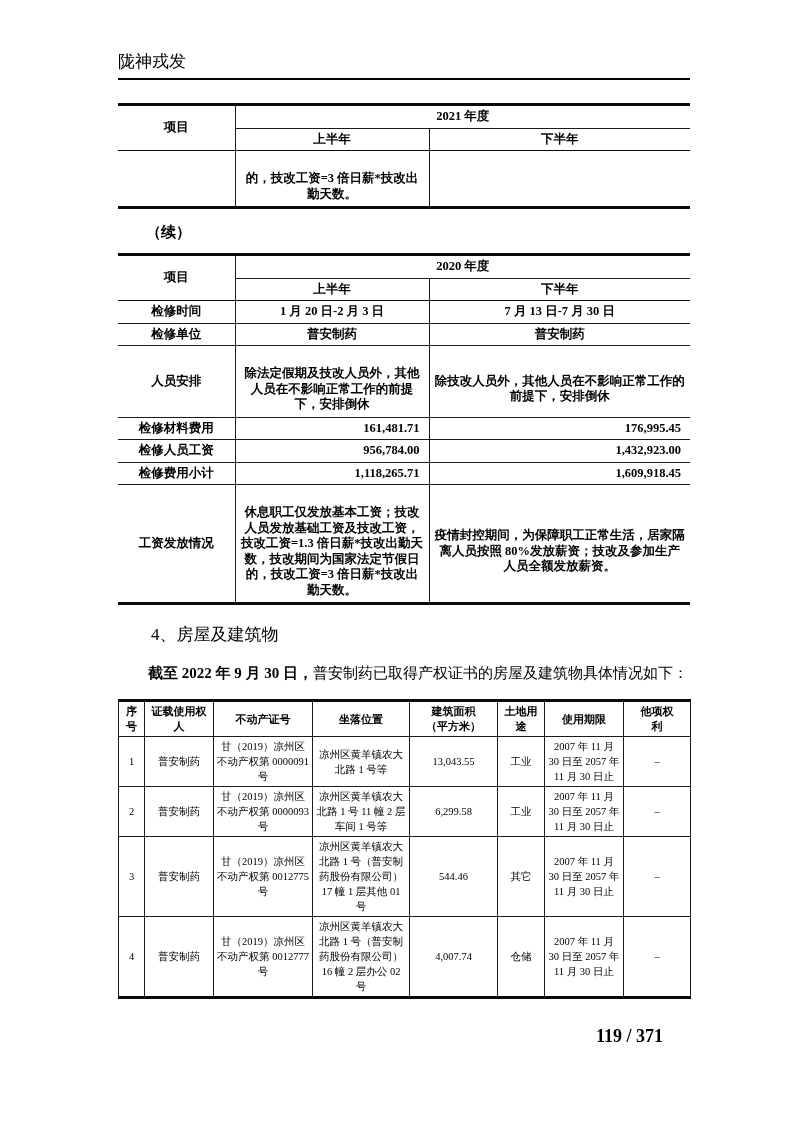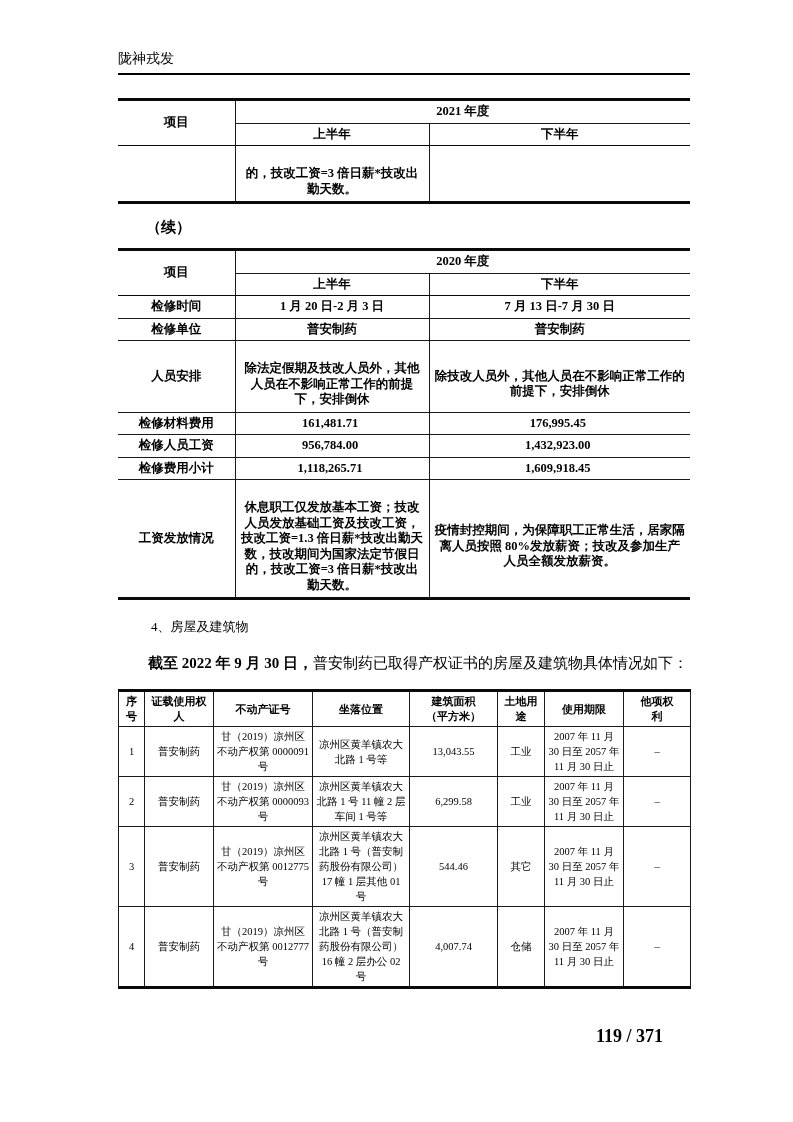--- a/index.html
+++ b/index.html
@@ -10,48 +10,48 @@
     color: #000;
     font-family: "Liberation Serif", "DejaVu Serif", serif;
     position: relative;
     overflow: hidden;
   }
   .page { padding: 50px 103px 0 118px; }
 
   
   .doc-header {
     display: flex; align-items: flex-end;
-    font-size: 14px; padding-bottom: 5px;
+    font-size: 17px; padding-bottom: 5px;
     border-bottom: 2px solid #000;
   }
 
   
   .tbl-half {
     width: 100%; border-collapse: collapse; table-layout: fixed;
     font-size: 12.5px; font-weight: bold;
     border-top: 3px solid #0a0a0a; border-bottom: 3px solid #0a0a0a;
     margin-top: 23px;
   }
   .tbl-half td {
     border-bottom: 1px solid #1a1a1a;
     padding: 3px 5px; text-align: center; vertical-align: middle;
     line-height: 15.5px;
   }
   .tbl-half .col-div { border-left: 1px solid #1a1a1a; margin-top: 44px; }
   .tbl-half .hdr-bottom { border-bottom: 1.5px solid #0a0a0a; }
-  .tbl-half td.num { text-align: center; padding-right: 9px; }
+  .tbl-half td.num { text-align: right; padding-right: 9px; }
   .tbl-half td.tall { padding-top: 20px; padding-bottom: 4px; }
 
   .continued {
     font-weight: bold; font-size: 15px;
     margin: 14px 0 11px; padding-left: 28px;
   }
 
   
-  .sec-heading { font-size: 13px; margin: 18px 0 0; padding-left: 33px; font-weight: normal; }
+  .sec-heading { font-size: 17px; margin: 18px 0 0; padding-left: 33px; font-weight: normal; }
   .para {
     font-size: 15px; line-height: 28px; text-align: justify;
     text-indent: 2em; margin: 13px 0 0;
   }
   .para .b { font-weight: bold; }
 
   
   .tbl-grid {
     width: 100%; border-collapse: collapse; table-layout: fixed;
     font-size: 10.5px; margin-top: 12px;

